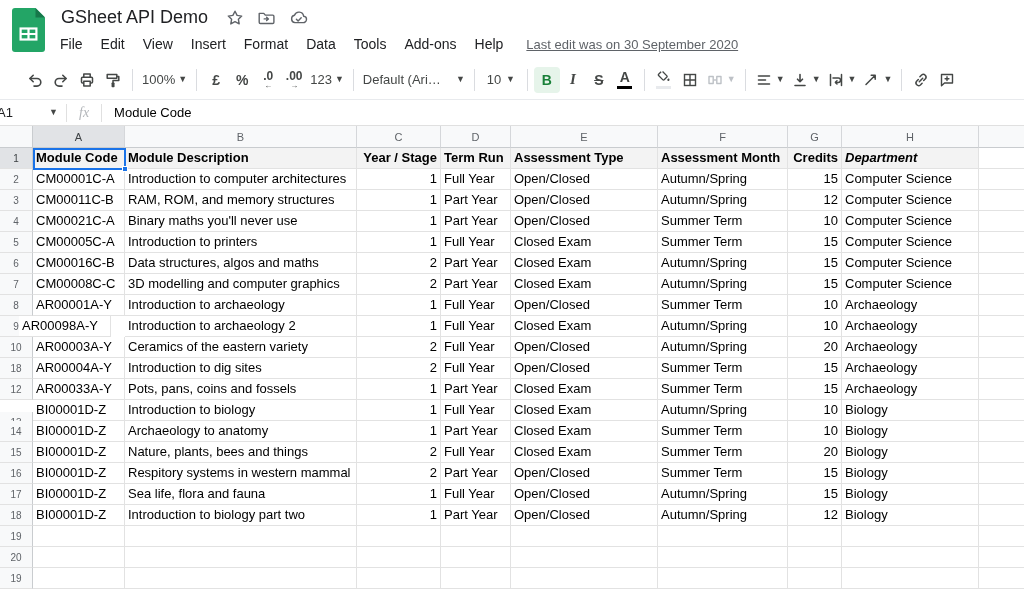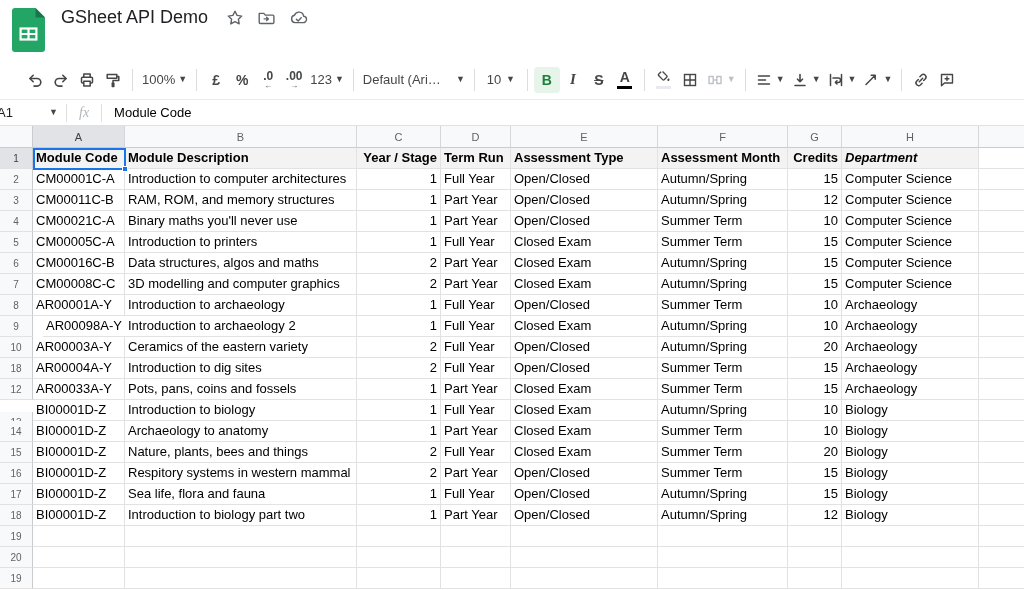--- a/index.html
+++ b/index.html
@@ -94,20 +94,32 @@
           <path d="M2.2 4.4h4.6l1.5 1.7h7.4c.7 0 1.2.5 1.2 1.2v6c0 .7-.5 1.2-1.2 1.2H3.4c-.7 0-1.2-.5-1.2-1.2V4.4z"></path>
           <path d="M7.2 9.9h4.2M9.6 8.2l1.8 1.7-1.8 1.7"></path>
         </svg>
         <svg width="20" height="18" viewBox="0 0 20 18" fill="none" stroke="#5f6368" stroke-width="1.4" stroke-linecap="round" stroke-linejoin="round">
           <path d="M6 13.6a3.7 3.7 0 0 1-.5-7.3 4.7 4.7 0 0 1 9.1.9 3.2 3.2 0 0 1-.7 6.4z"></path>
           <path d="M7.4 10.3l1.7 1.7 3.1-3.3"></path>
         </svg>
       </div>
     </div>
 
+    <div class="menu-row">
+      <span class="menu-item">File</span>
+      <span class="menu-item">Edit</span>
+      <span class="menu-item">View</span>
+      <span class="menu-item">Insert</span>
+      <span class="menu-item">Format</span>
+      <span class="menu-item">Data</span>
+      <span class="menu-item">Tools</span>
+      <span class="menu-item">Add-ons</span>
+      <span class="menu-item">Help</span>
+      <span class="last-edit">Last edit was on 30 September 2020</span>
+    </div>
   </div>
 
   <div class="toolbar">
     <div class="tbtn">
       <svg width="18" height="18" viewBox="0 0 18 18" fill="none" stroke="#444746" stroke-width="1.6" stroke-linecap="round" stroke-linejoin="round">
         <path d="M4 7.5h7a3.8 3.8 0 0 1 0 7.6H8"></path>
           <path d="M7.2 4.3 3.9 7.5l3.3 3.2"></path>
       </svg>
     </div>
     <div class="tbtn">
@@ -368,21 +380,21 @@
         <div class="cell" style="left: 979px; width: 92px; top: 148px; height: 21px;"></div>
         <div class="cell" style="left: 33px; width: 92px; top: 169px; height: 21px;">AR00001A-Y</div>
         <div class="cell" style="left: 125px; width: 232px; top: 169px; height: 21px;">Introduction to archaeology</div>
         <div class="cell num" style="left: 357px; width: 84px; top: 169px; height: 21px;">1</div>
         <div class="cell" style="left: 441px; width: 70px; top: 169px; height: 21px;">Full Year</div>
         <div class="cell" style="left: 511px; width: 147px; top: 169px; height: 21px;">Open/Closed</div>
         <div class="cell" style="left: 658px; width: 130px; top: 169px; height: 21px;">Summer Term</div>
         <div class="cell num" style="left: 788px; width: 54px; top: 169px; height: 21px;">10</div>
         <div class="cell" style="left: 842px; width: 137px; top: 169px; height: 21px;">Archaeology</div>
         <div class="cell" style="left: 979px; width: 92px; top: 169px; height: 21px;"></div>
-        <div class="cell" style="left: 43px; width: 92px; top: 190px; height: 21px;">AR00098A-Y</div>
+        <div class="cell" style="left: 19px; width: 92px; top: 190px; height: 21px;">AR00098A-Y</div>
         <div class="cell" style="left: 125px; width: 232px; top: 190px; height: 21px;">Introduction to archaeology 2</div>
         <div class="cell num" style="left: 357px; width: 84px; top: 190px; height: 21px;">1</div>
         <div class="cell" style="left: 441px; width: 70px; top: 190px; height: 21px;">Full Year</div>
         <div class="cell" style="left: 511px; width: 147px; top: 190px; height: 21px;">Closed Exam</div>
         <div class="cell" style="left: 658px; width: 130px; top: 190px; height: 21px;">Autumn/Spring</div>
         <div class="cell num" style="left: 788px; width: 54px; top: 190px; height: 21px;">10</div>
         <div class="cell" style="left: 842px; width: 137px; top: 190px; height: 21px;">Archaeology</div>
         <div class="cell" style="left: 979px; width: 92px; top: 190px; height: 21px;"></div>
         <div class="cell" style="left: 33px; width: 92px; top: 211px; height: 21px;">AR00003A-Y</div>
         <div class="cell" style="left: 125px; width: 232px; top: 211px; height: 21px;">Ceramics of the eastern variety</div>

